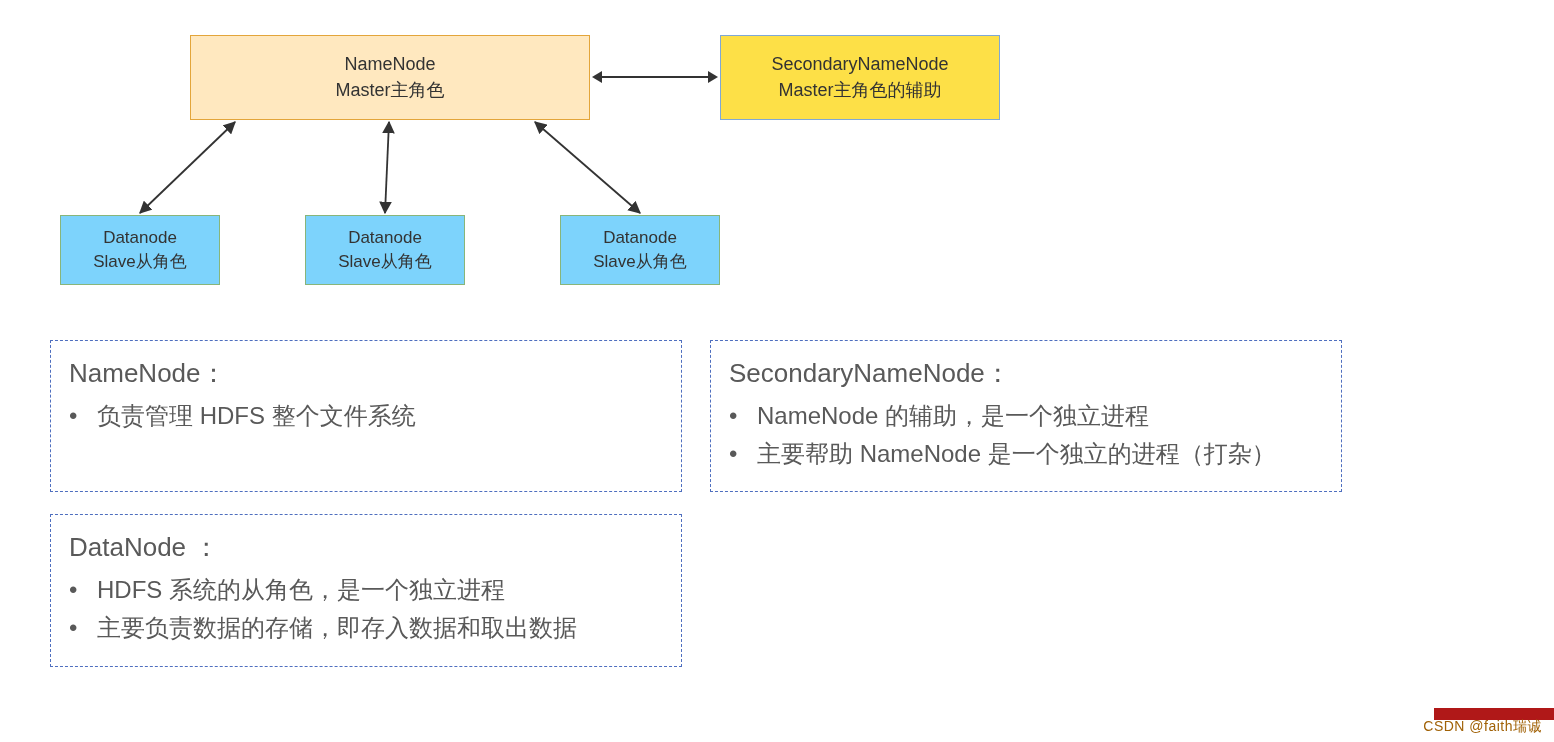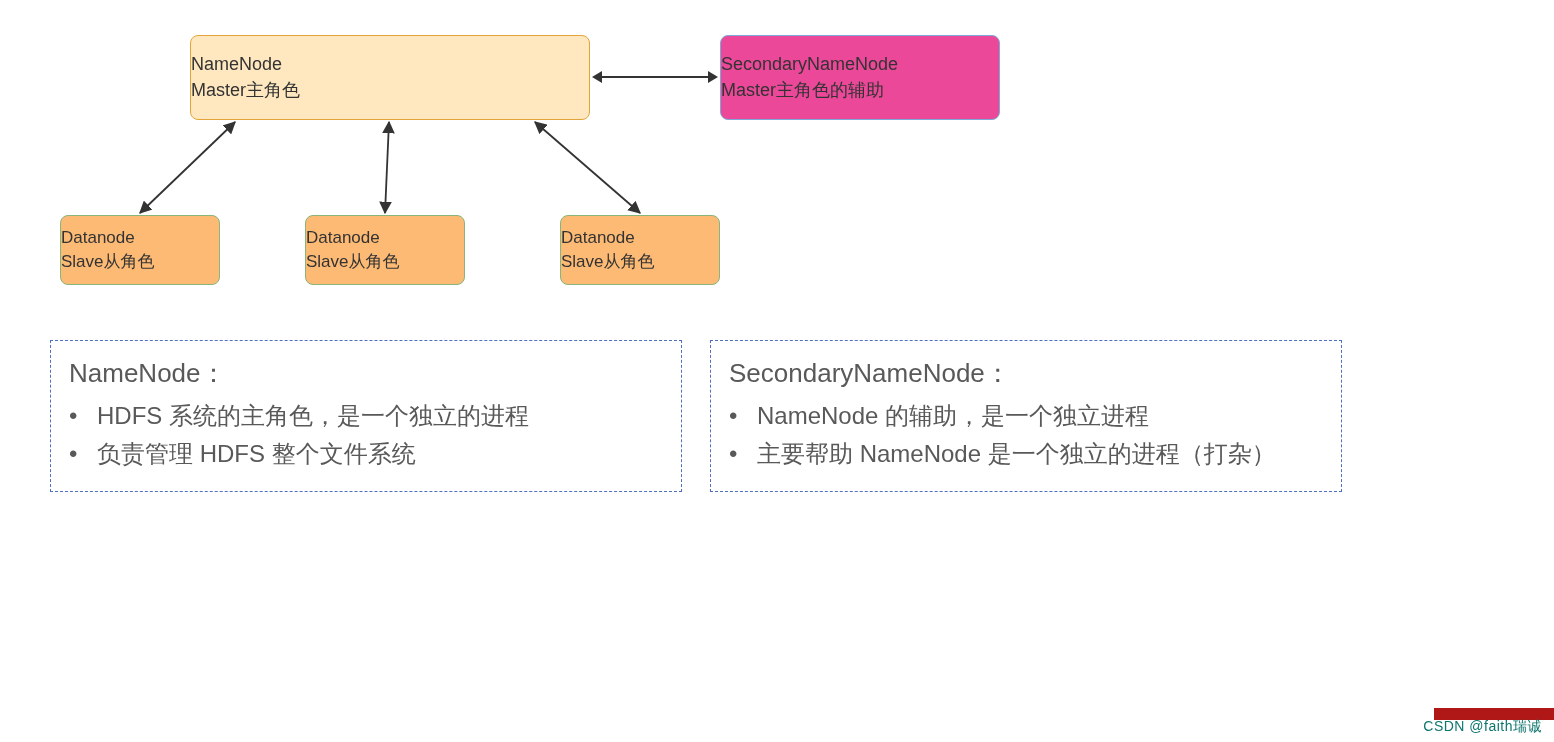--- a/index.html
+++ b/index.html
@@ -10,45 +10,45 @@
       height: 742px;
       position: relative;
     }
     .diagram {
       position: relative;
       width: 100%;
       height: 330px;
     }
     .node {
       position: absolute;
-      border-radius: 8px;
+      border-radius: 0;
       display: flex;
       flex-direction: column;
-      align-items: flex-start;
+      align-items: center;
       justify-content: center;
       font-size: 18px;
       color: #333;
       line-height: 1.4;
       text-align: center;
     }
     .namenode {
       left: 190px; top: 35px;
       width: 400px; height: 85px;
       background: #ffe8bf;
       border: 1.5px solid #e3a53a;
     }
     .secondary {
       left: 720px; top: 35px;
       width: 280px; height: 85px;
-      background: #ec4899;
+      background: #fde047;
       border: 1.5px solid #7fa8d6;
     }
     .datanode {
       width: 160px; height: 70px;
-      background: #fdba74;
+      background: #7dd3fc;
       border: 1.5px solid #88b57a;
     }
     .dn1 { left: 60px; top: 215px; }
     .dn2 { left: 305px; top: 215px; }
     .dn3 { left: 560px; top: 215px; }
     .dn-label { font-size: 17px; }
 
     .arrow-line {
       position: absolute;
       background: #333;
@@ -100,21 +100,21 @@
       display: inline-block;
       width: 28px;
       margin-left: -28px;
       font-size: 24px;
     }
     .watermark {
       position: absolute;
       right: 12px;
       bottom: 6px;
       font-size: 14px;
-      color: #0f766e;
+      color: #a16207;
       letter-spacing: 0.5px;
     }
     .red-bar {
       position: absolute;
       right: 0;
       bottom: 22px;
       width: 120px;
       height: 12px;
       background: #b01818;
     }
@@ -167,28 +167,36 @@
     <line x1="535" y1="122" x2="640" y2="213" stroke="#333" stroke-width="1.8" marker-start="url(#ah)" marker-end="url(#ah)"></line>
   </svg>
 
 </div>
 
 <div class="info-panels">
   <div class="row">
     <div class="panel">
       <div class="panel-title">NameNode：</div>
       <ul>
-        <li>HDFS 系统的主角色，是一个独立的进程</li>
         <li>负责管理 HDFS 整个文件系统</li>
       </ul>
     </div>
     <div class="panel">
       <div class="panel-title">SecondaryNameNode：</div>
       <ul>
         <li>NameNode 的辅助，是一个独立进程</li>
         <li>主要帮助 NameNode 是一个独立的进程（打杂）</li>
       </ul>
     </div>
   </div>
+  <div class="row">
+    <div class="panel">
+      <div class="panel-title">DataNode ：</div>
+      <ul>
+        <li>HDFS 系统的从角色，是一个独立进程</li>
+        <li>主要负责数据的存储，即存入数据和取出数据</li>
+      </ul>
+    </div>
+  </div>
 </div>
 
 <div class="red-bar"></div>
 <div class="watermark">CSDN @faith瑞诚</div>
 
 </body></html>

